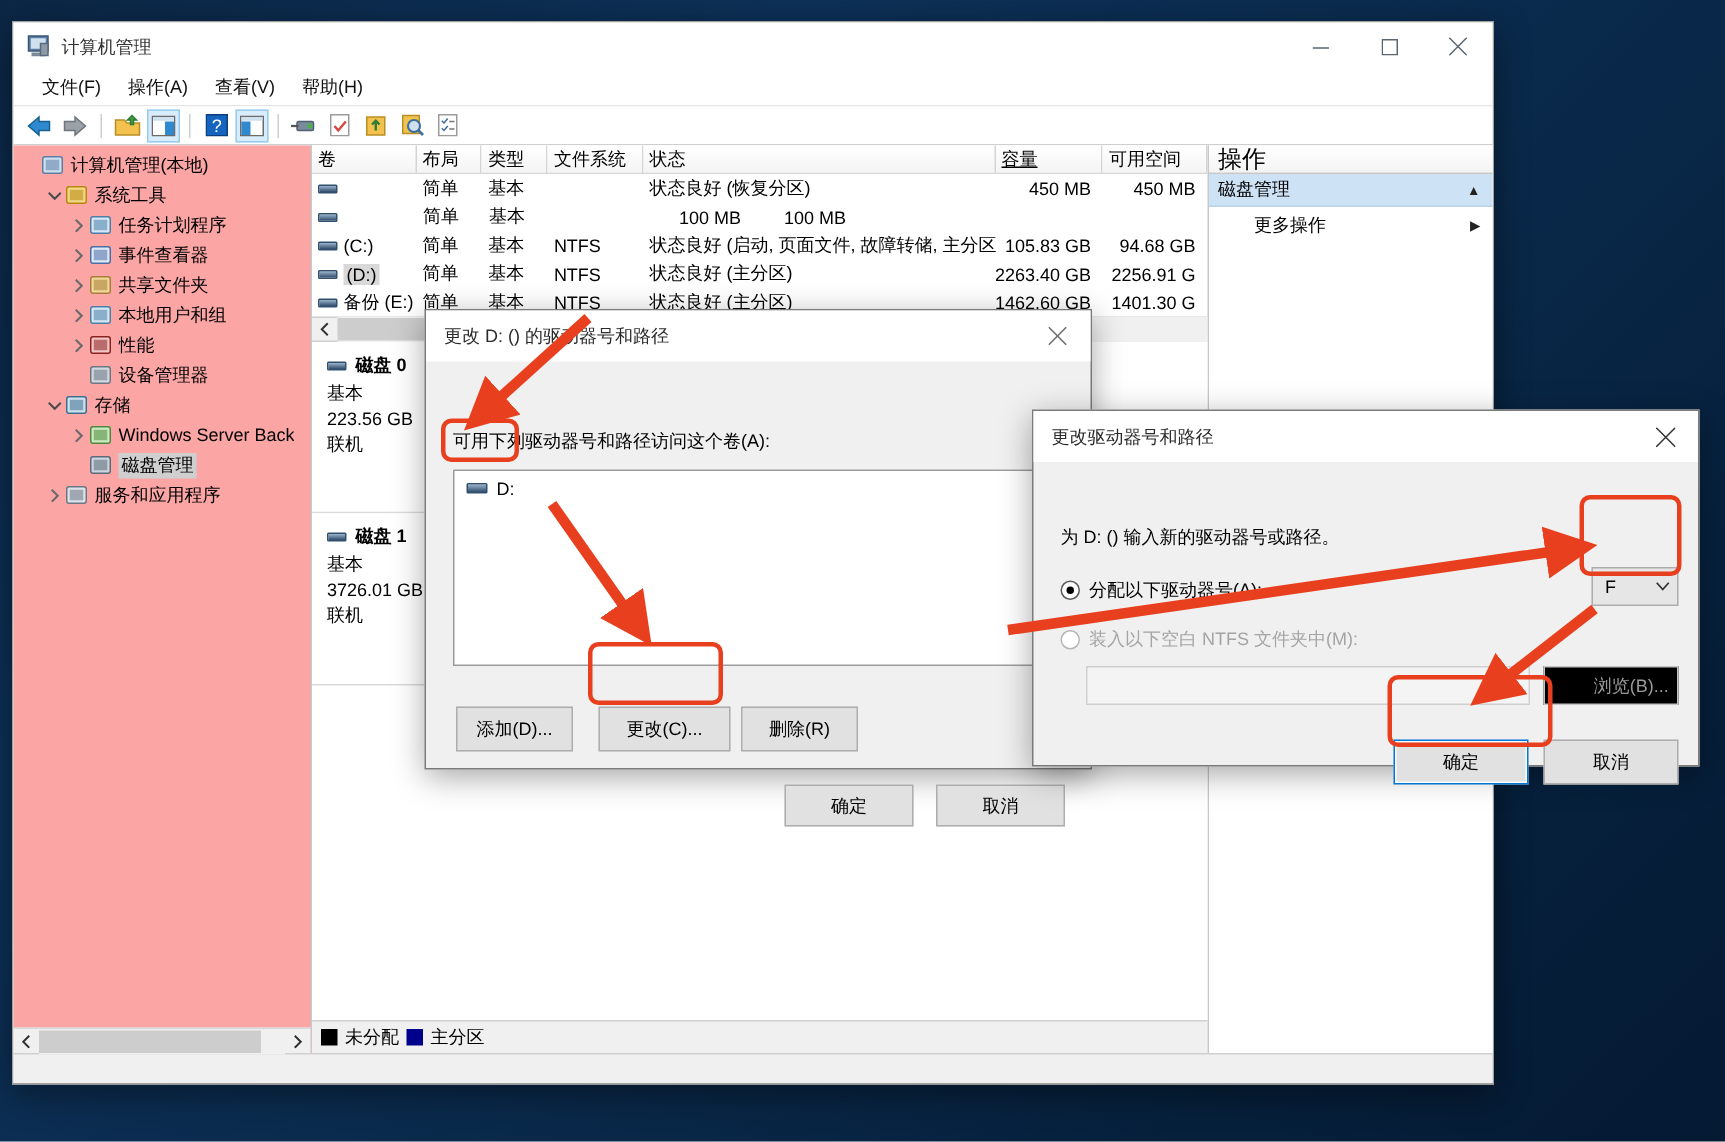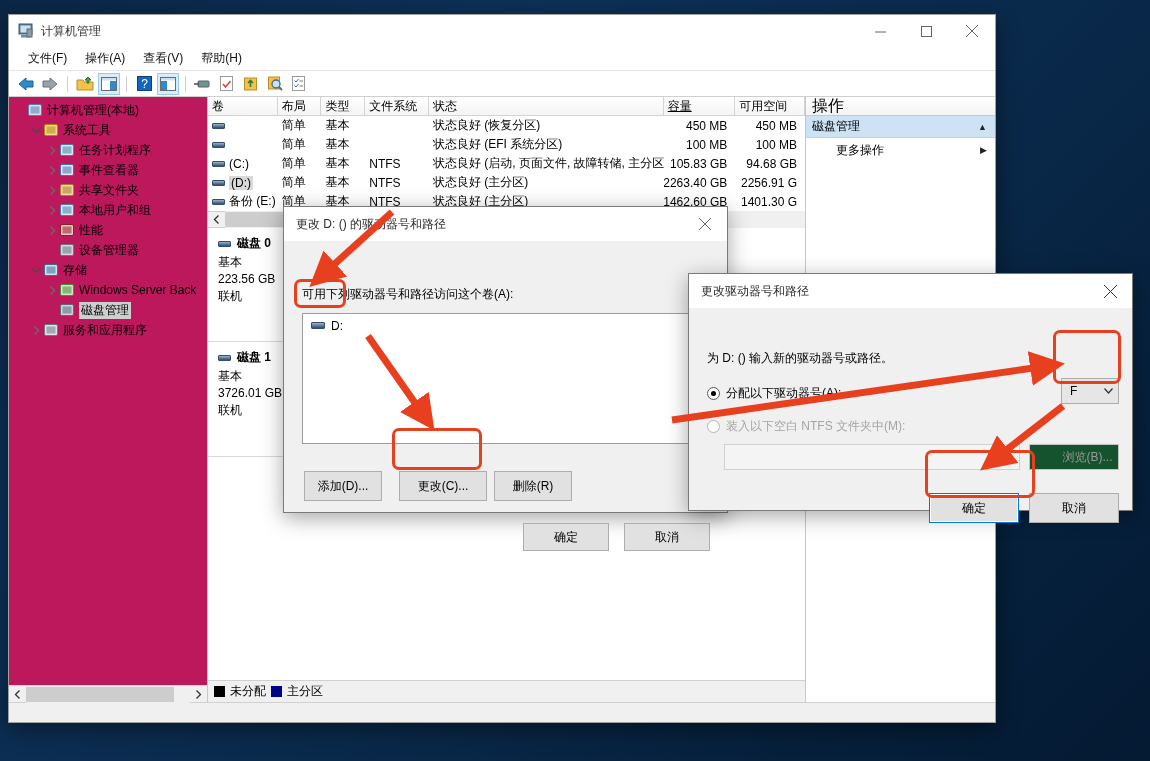--- a/index.html
+++ b/index.html
@@ -48,21 +48,21 @@
     height: 26px; background: #fff; display: flex; align-items: center;
     padding-left: 6px; gap: 2px; flex: none;
     border-bottom: 1px solid #cfcfcf;
   }
   .tb-btn { width: 22px; height: 22px; display: flex; align-items: center; justify-content: center; position: relative;}
   .tb-btn.sel { background: #d8ecfb; border: 1px solid #98ccec; }
   .tb-sep { width: 1px; height: 16px; background: #cfcfcf; margin: 0 4px; }
   
   .win-body { flex: 1; display: flex; min-height: 0; background: #f0f0f0; }
   .pane-tree {
-    width: 199px; background: #be185d; border-right: 1px solid #c8c8c8;
+    width: 199px; background: #fca5a5; border-right: 1px solid #c8c8c8;
     display: flex; flex-direction: column; min-width: 0;
   }
   .tree-scroll { flex: 1; overflow: hidden; padding-top: 3px; }
   .tree-row { display: flex; align-items: center; height: 20px; font-size: 12px; color: #000; white-space: nowrap; }
   .tw { width: 14px; display:flex; align-items:center; justify-content:center; flex:none; color:#666; font-size:9px;}
   .tw svg{display:block}
   .ticon { width: 16px; height: 16px; margin-right: 4px; flex: none; position: relative; }
   .tree-row.sel .tlabel { background: #cfcfcf; padding: 0 2px; }
   .tlabel { overflow: hidden; text-overflow: clip; }
   .hscroll {
@@ -140,21 +140,21 @@
     padding-left: 12px; flex: none;
   }
   .dlg-title-text { font-size: 12px; color: #2b2b2b; }
   .dlg-close { margin-left: auto; width: 44px; height: 34px; display:flex;align-items:center;justify-content:center;color:#555;}
   .dlg-body { flex: 1; position: relative; }
   .btn {
     background: #e1e1e1; border: 1px solid #adadad; font-size: 12px;
     color: #000; display: flex; align-items: center; justify-content: center;
     font-family: "Liberation Sans", sans-serif;
   }
-  .btn.disabled { color: #9a9a9a; background: #14532d; border-color: #c4c4c4; padding-left: 27px; }
+  .btn.disabled { color: #9a9a9a; background: #000000; border-color: #c4c4c4; padding-left: 27px; }
   .btn.default { border: 1px solid #0078d7; box-shadow: inset 0 0 0 1px #fff; }
   .listbox { background: #fff; border: 1px solid #9c9c9c; }
   .lb-item { height: 19px; display: flex; align-items: center; padding-left: 8px; font-size: 12px; }
   .radio {
     width: 13px; height: 13px; border-radius: 50%; border: 1px solid #5a5a5a;
     background: #fff; flex: none; position: relative; margin-right: 6px;
   }
   .radio.on::after {
     content:""; position:absolute; left:3px; top:3px; width:5px; height:5px;
     border-radius:50%; background:#000;
@@ -472,21 +472,20 @@
               <div class="vl-c" style="width: 70px; justify-content: flex-end; padding-right: 8px;">450 MB</div>
             </div>
             <div class="vl-row">
               <div class="vl-c" style="width: 70px;">
                 <span class="dskico"></span>
                 <span></span>
               </div>
               <div class="vl-c" style="width: 44px;">简单</div>
               <div class="vl-c" style="width: 44px;">基本</div>
               <div class="vl-c" style="width: 64px;"></div>
-              <div class="vl-c" style="width: 236px;">状态良好 (EFI 系统分区)</div>
               <div class="vl-c" style="width: 72px; justify-content: flex-end; padding-right: 8px;">100 MB</div>
               <div class="vl-c" style="width: 70px; justify-content: flex-end; padding-right: 8px;">100 MB</div>
             </div>
             <div class="vl-row">
               <div class="vl-c" style="width: 70px;">
                 <span class="dskico"></span>
                 <span>(C:)</span>
               </div>
               <div class="vl-c" style="width: 44px;">简单</div>
               <div class="vl-c" style="width: 44px;">基本</div>

